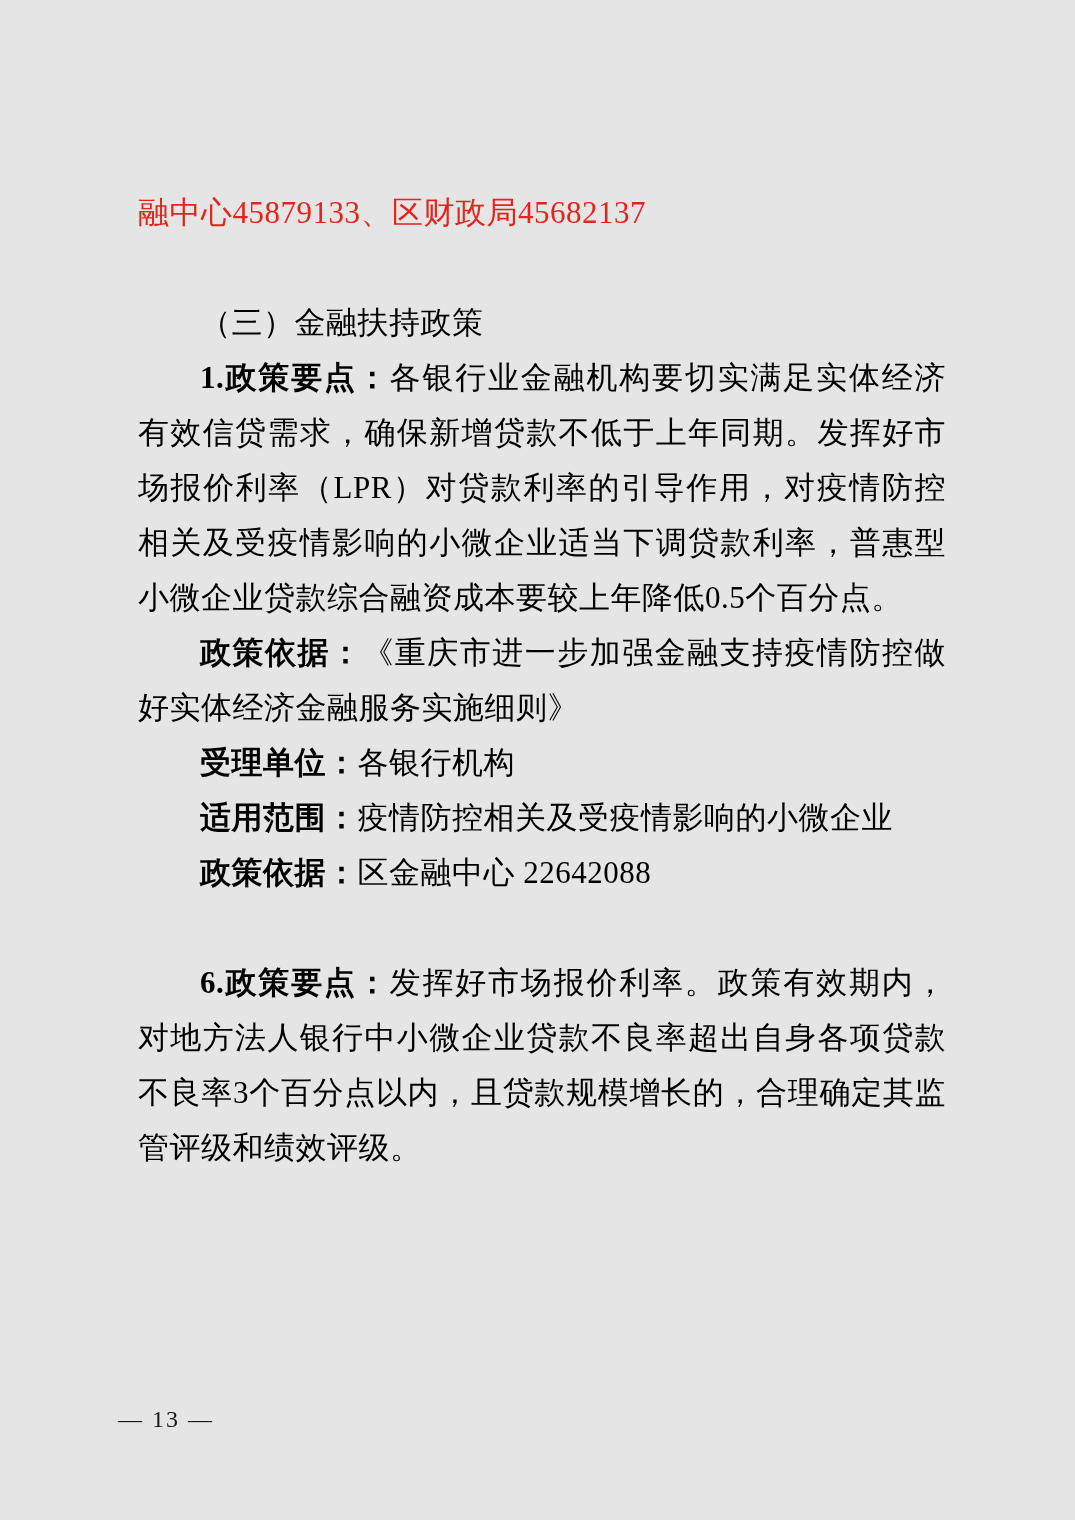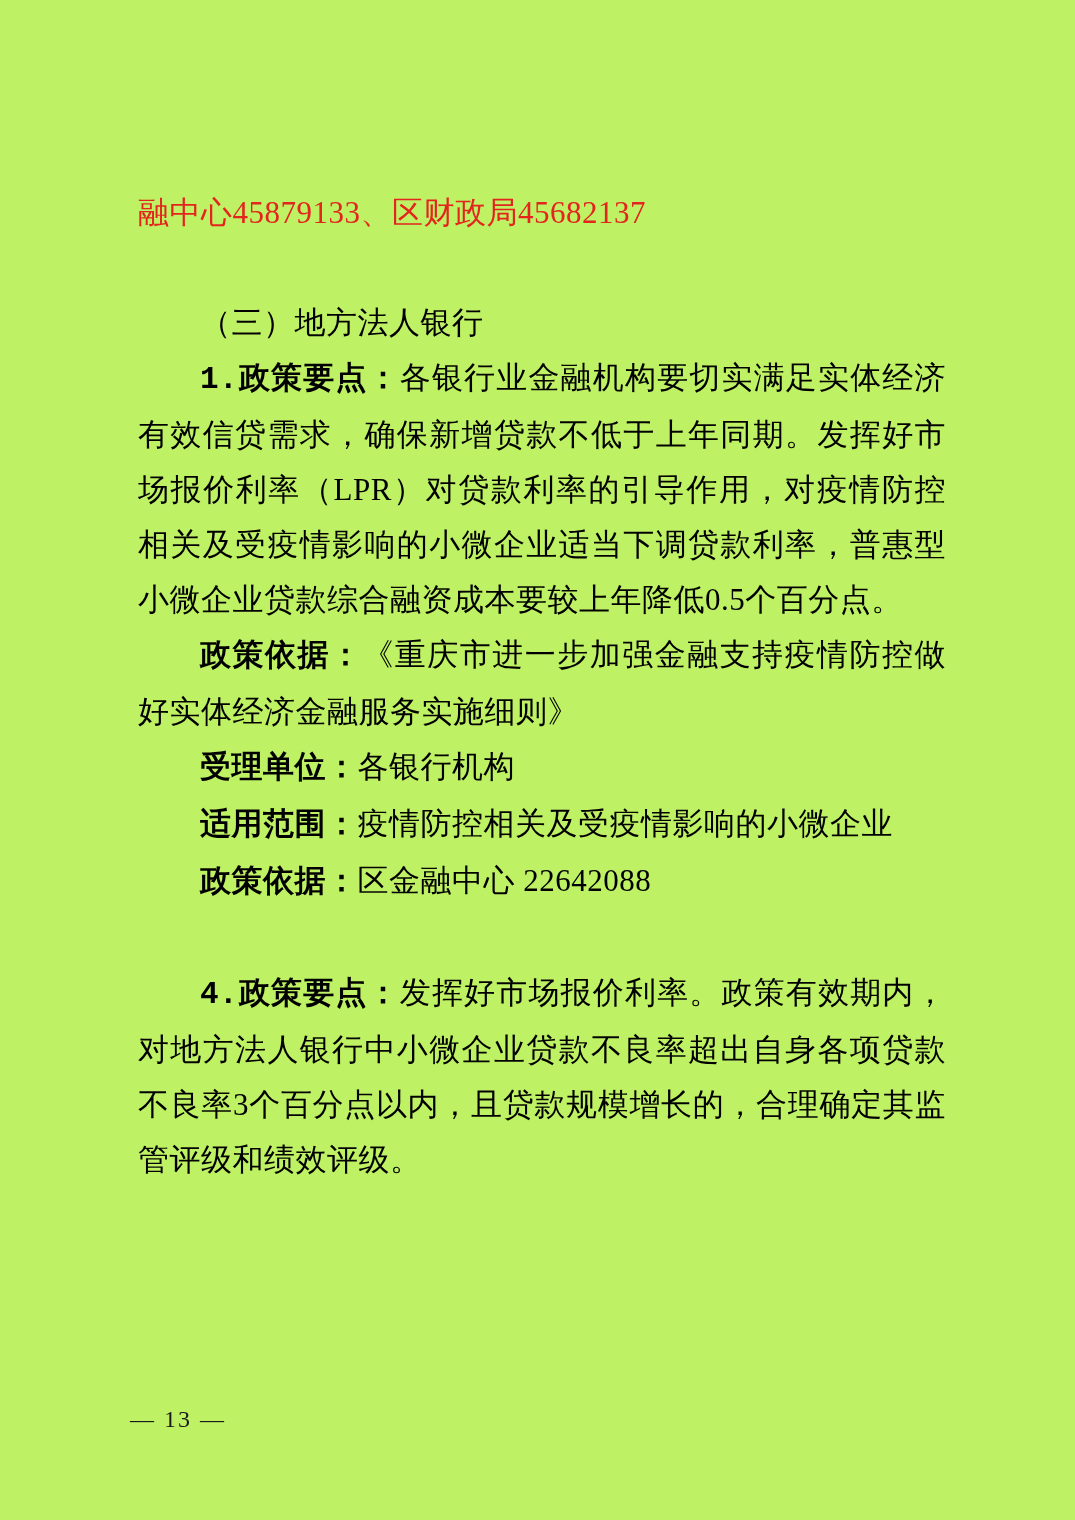--- a/index.html
+++ b/index.html
@@ -4,21 +4,21 @@
 <style>
   * { margin: 0; padding: 0; box-sizing: border-box; }
   html, body {
     background: #ffffff;
     font-family: "Liberation Serif", "DejaVu Serif", serif;
   }
   .page {
     position: relative;
     width: 1075px;
     height: 1520px;
-    background: #bef264;
+    background: #e5e5e5;
     overflow: hidden;
     color: #000000;
   }
   .content {
     position: absolute;
     left: 138px;
     top: 185px;
     width: 808px;
     font-size: 31px;
     line-height: 55px;
@@ -34,52 +34,52 @@
   .continuation-line {
     text-indent: 0;
   }
   .red-text { color: #e3251e; }
   .gap-above { margin-top: 55px !important; }
   .section-heading {
     text-indent: 62px;
     font-weight: bold;
   }
   .para { text-indent: 62px; }
-  .inline-label { font-weight: bold; font-family: Liberation Mono, monospace; }
+  .inline-label { font-weight: bold; }
   .page-footer {
     position: absolute;
-    left: 130px;
+    left: 118px;
     top: 1404px;
     font-size: 24px;
     line-height: 30px;
     color: #1a1a1a;
     letter-spacing: 2px;
   }
 </style>
 </head>
 <body>
 
 <div class="page">
   <div class="content">
 
     <p class="continuation-line red-text">融中心45879133、区财政局45682137</p>
 
-    <h3 class="section-heading gap-above">（三）地方法人银行</h3>
+    <h3 class="section-heading gap-above">（三）金融扶持政策</h3>
 
     <p class="para"><span class="inline-label">1.政策要点：</span><span>各银行业金融机构要切实满足实体经济有效信贷需求，确保新增贷款不低于上年同期。发挥好市场报价利率（LPR）对贷款利率的引导作用，对疫情防控相关及受疫情影响的小微企业适当下调贷款利率，普惠型小微企业贷款综合融资成本要较上年降低0.5个百分点。</span></p>
 
     <p class="para"><span class="inline-label">政策依据：</span><span>《重庆市进一步加强金融支持疫情防控做好实体经济金融服务实施细则》</span></p>
 
     <p class="para"><span class="inline-label">受理单位：</span><span>各银行机构</span></p>
 
     <p class="para"><span class="inline-label">适用范围：</span><span>疫情防控相关及受疫情影响的小微企业</span></p>
 
 
     <p class="para"><span class="inline-label">政策依据：</span><span>区金融中心 22642088</span></p>
 
-    <p class="para gap-above"><span class="inline-label">4.政策要点：</span><span>发挥好市场报价利率。政策有效期内，对地方法人银行中小微企业贷款不良率超出自身各项贷款不良率3个百分点以内，且贷款规模增长的，合理确定其监管评级和绩效评级。</span></p>
+    <p class="para gap-above"><span class="inline-label">6.政策要点：</span><span>发挥好市场报价利率。政策有效期内，对地方法人银行中小微企业贷款不良率超出自身各项贷款不良率3个百分点以内，且贷款规模增长的，合理确定其监管评级和绩效评级。</span></p>
 
 
 
   </div>
 
   <div class="page-footer">— 13 —</div>
 </div>
 
 </body></html>

